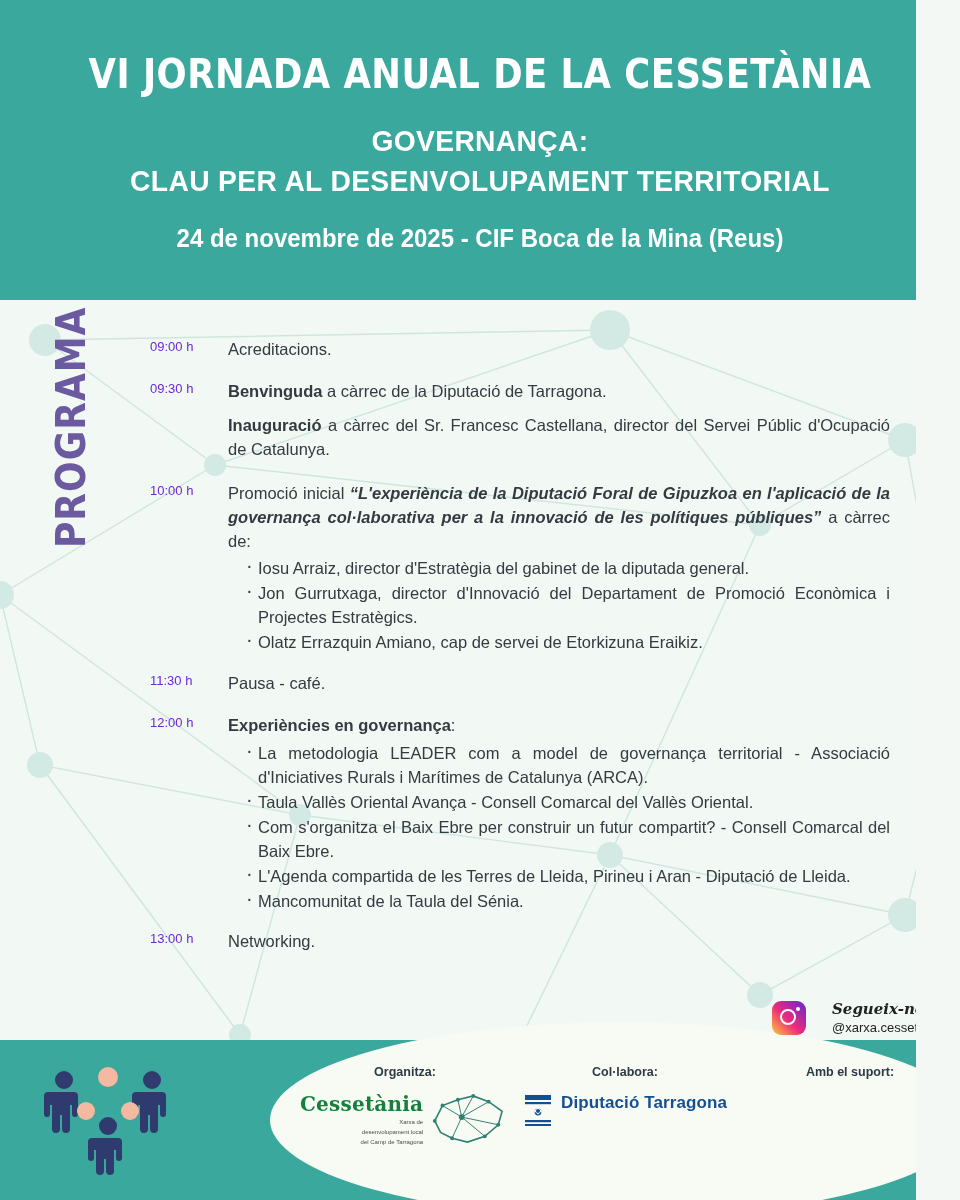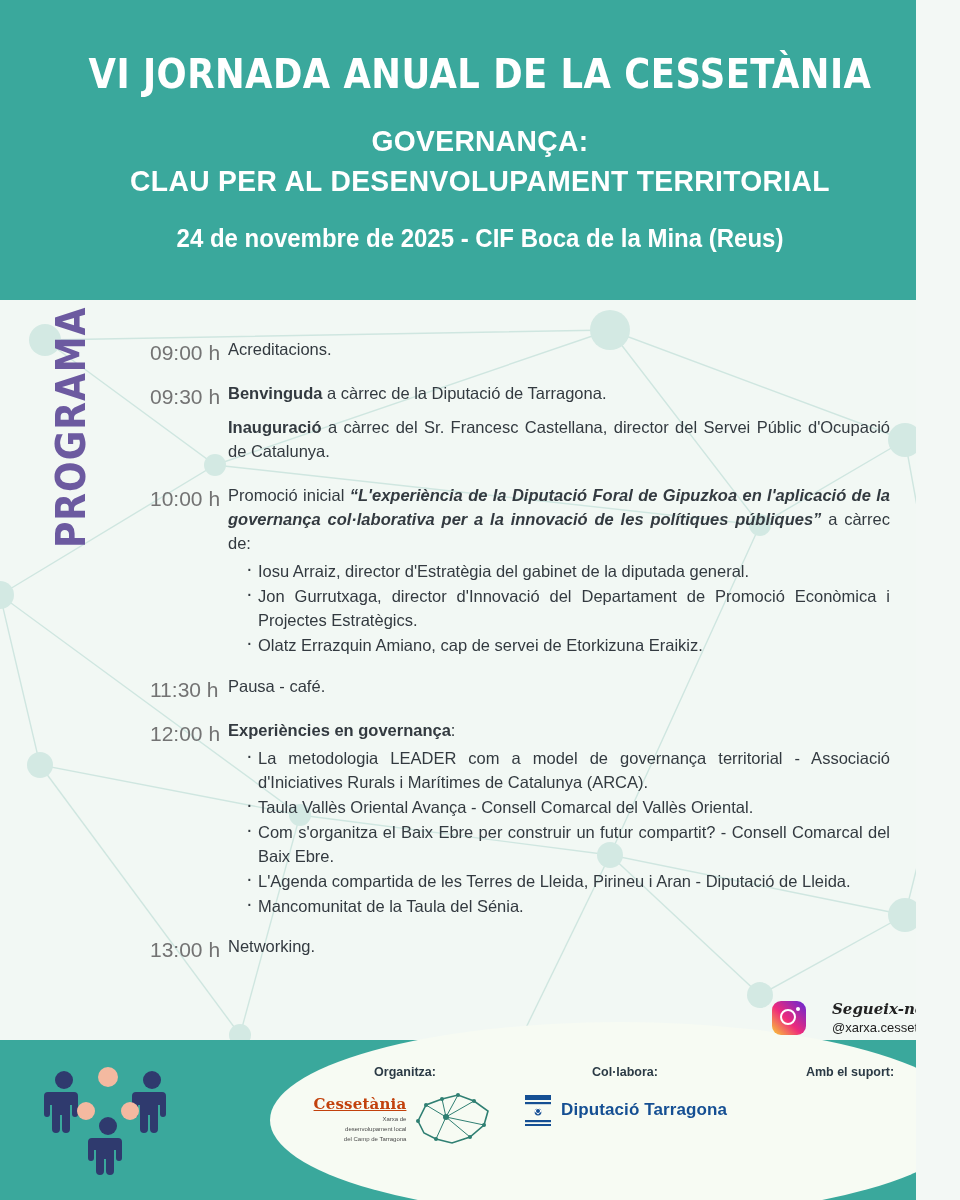--- a/index.html
+++ b/index.html
@@ -62,21 +62,21 @@
 
   
   .program{
     position:absolute;left:150px;top:338px;width:740px;
     z-index:6;
     color:#333a40;
     font-size:16.5px;
     line-height:1.45;
   }
   .row{display:flex;margin-bottom:14px;}
-  .time{width:78px;flex:0 0 78px;font-size:21px;color:#737373;}
+  .time{width:78px;flex:0 0 78px;font-size:13px;color:#6d28d9;}
   .content{flex:1;}
   .content p{margin:0 0 4px 0;text-align:justify;}
   .content p.nojust{text-align:left;}
   b{font-weight:bold;}
   .it{font-style:italic;font-weight:bold;}
   ul{margin:2px 0 0 0;padding:0 0 0 18px;list-style:none;}
   ul li{position:relative;padding-left:12px;margin-bottom:1px;text-align:justify;}
   ul li:before{content:"·";position:absolute;left:0;top:-2px;font-size:20px;line-height:1;}
 
   
@@ -102,25 +102,25 @@
   .ig-follow{font-family:"DejaVu Serif",serif;font-style:italic;font-size:15px;color:#222;font-weight:bold;}
   .ig-handle{font-size:13px;color:#222;margin-top:2px;}
 
   
   .logos{position:absolute;left:300px;top:1065px;width:660px;z-index:8;display:flex;}
   .logo-col{text-align:center;}
   .logo-col .cap{font-size:12.5px;font-weight:bold;color:#2b3a45;margin-bottom:12px;}
 
   .cess-logo{display:flex;align-items:center;justify-content:center;}
   .cess-text{text-align:right;margin-right:6px;}
-  .cess-name{font-family:"DejaVu Serif",serif;font-weight:bold;font-size:15px;color:#c2410c;letter-spacing:.2px;text-decoration:underline;}
+  .cess-name{font-family:"DejaVu Serif",serif;font-weight:bold;font-size:20px;color:#15803d;letter-spacing:.2px;}
   .cess-sub{font-size:6px;color:#4a4a4a;line-height:1.35;margin-top:2px;}
   .cess-map{width:84px;height:56px;}
 
-  .dip{display:flex;align-items:center;justify-content:center;}
+  .dip{display:flex;align-items:flex-start;justify-content:center;}
   .dip-mark{width:30px;height:34px;margin-right:8px;}
   .dip-name{font-size:17px;font-weight:bold;color:#154f93;letter-spacing:.1px;}
 
   .gen{display:flex;align-items:center;justify-content:center;}
   .gen-flag{width:30px;height:40px;margin-right:10px;display:flex;}
   .gen-stripe{width:25%;height:100%;}
   .gen-name{font-size:18px;font-weight:bold;color:#111;line-height:1.15;text-align:left;}
 
   
   .people{position:absolute;left:44px;top:1055px;width:140px;height:120px;z-index:9;}

